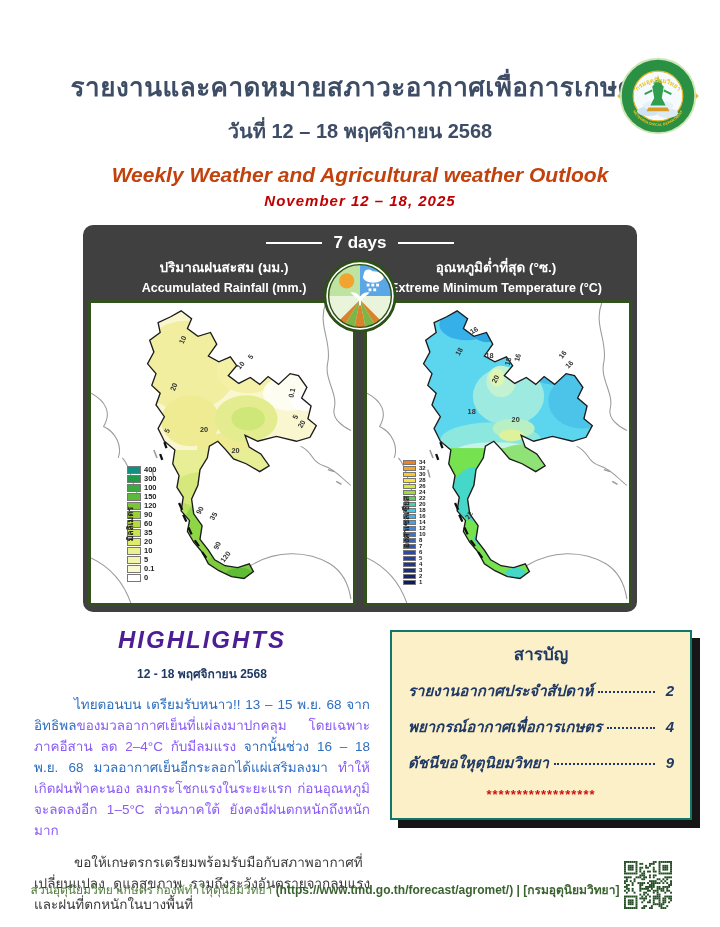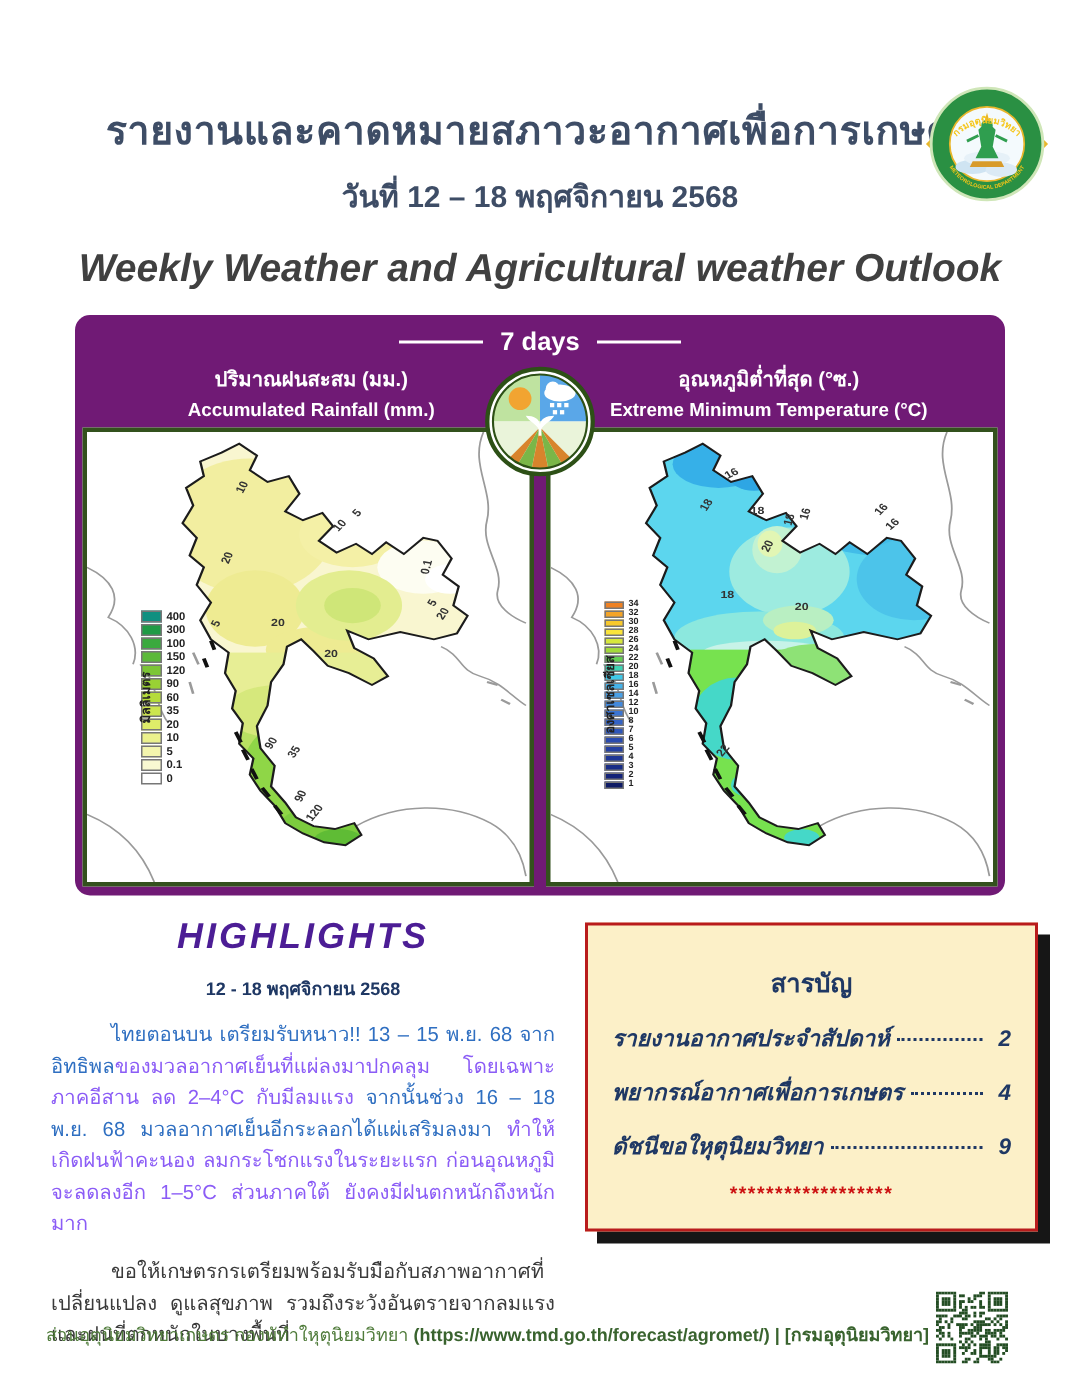--- a/index.html
+++ b/index.html
@@ -4,43 +4,43 @@
 <style>
   * { margin:0; padding:0; box-sizing:border-box; }
   html,body { background:#ffffff; }
   body { font-family:"Liberation Sans","DejaVu Sans",sans-serif; width:720px; height:927px; overflow:hidden; }
   .page { position:relative; width:720px; height:927px; background:#ffffff; overflow:hidden; }
 
   
   .header { padding-top:66px; text-align:center; }
   .title-th { font-size:26px; font-weight:600; color:#3e4d66; letter-spacing:.5px; }
   .date-th  { font-size:20px; font-weight:600; color:#3e4d66; margin-top:8px; }
-  .title-en { font-size:26px; font-weight:700; font-style:italic; color:#404040; margin-top:16px; }
+  .title-en { font-size:21px; font-weight:700; font-style:italic; color:#c2410c; margin-top:16px; }
   .date-en  { font-size:15px; font-weight:700; font-style:italic; color:#c00000; margin-top:5px; letter-spacing:1px; }
 
   .seal { position:absolute; top:52px; right:20px; width:84px; height:88px; }
 
   
-  .map-panel { position:relative; width:620px; margin:16px auto 0; background:#701a75; border-radius:10px; padding:6px 5px 6px; }
+  .map-panel { position:relative; width:554px; margin:16px auto 0; background:#404040; border-radius:10px; padding:6px 5px 6px; }
   .seven-days { display:flex; align-items:center; justify-content:center; gap:12px; margin-top:2px; }
   .seven-days .bar { width:56px; height:2px; background:#ffffff; }
   .seven-days .lbl { color:#ffffff; font-size:17px; font-weight:700; }
   .head-cols { display:flex; margin-top:3px; margin-bottom:5px; }
   .head-col { flex:1; text-align:center; color:#ffffff; }
   .head-col .th { font-size:13.5px; font-weight:600;text-align:center; }
   .head-col .en { font-size:12.5px; font-weight:600; margin-top:3px; }
   .maps { position:relative; display:flex; gap:8px; }
   .map-box { flex:1; height:306px; background:#ffffff; border:3px solid #33511d; position:relative; overflow:hidden; }
   .map-svg { position:absolute; left:0; top:0; width:100%; height:100%; }
   .agro-logo { position:absolute; left:50%; top:-42px; transform:translateX(-50%); width:76px; height:76px; z-index:6; }
 
   .clabel { font-size:7px; font-weight:700; fill:#333333; font-family:"Liberation Sans",sans-serif; }
 
   
-  .legend { position:absolute; z-index:4; }
+  .legend { position:absolute; z-index:4;margin-top:44px; }
   .legend-left  { left:36px; top:118px; }
   .legend-right { left:36px; top:112px; }
   .legend-unit { position:absolute; left:-42px; top:50%; width:90px; text-align:center;
                  transform:translateY(-50%) rotate(-90deg); font-size:8.5px; font-weight:700; color:#222; white-space:nowrap; }
   .legend-bar { display:flex; flex-direction:column; border:0; }
   .legend-row { display:flex; align-items:center; }
   .legend-left  .legend-row .swatch { width:14px; height:8.2px; border:0.5px solid #777; margin-bottom:-0.5px; }
   .legend-right .legend-row .swatch { width:13px; height:5.3px; border:0.5px solid #777; margin-bottom:-0.5px; }
   .legend-row .lval { margin-left:3px; font-weight:700; color:#222; }
   .legend-left  .legend-row .lval { font-size:7.5px; }
@@ -49,21 +49,21 @@
   
   .lower { display:flex; padding:14px 28px 0 34px; gap:20px; }
   .hl-col { width:336px; flex:0 0 336px; }
   .hl-title { text-align:center; font-size:24px; font-weight:700; font-style:italic; color:#4c1d95; letter-spacing:2px; }
   .hl-date { text-align:center; font-size:12px; font-weight:700; color:#1f3864; margin-top:10px; }
   .hl-para { margin-top:12px; font-size:13.5px; line-height:1.55; text-align:justify; text-indent:40px; color:#3a3a3a; }
   .hl-para .c-blue { color:#2f6fc1; }
   .hl-para .c-dark { color:#8b5cf6; }
 
   .toc-col { flex:1; padding-top:4px; }
-  .toc-box { background:#fcf0c8; border:2px solid #b91c1c; box-shadow:8px 8px 0 #161616; padding:24px 16px 16px; }
+  .toc-box { background:#fcf0c8; border:2px solid #0f766e; box-shadow:8px 8px 0 #161616; padding:8px 16px 16px; }
   .toc-title { text-align:center; font-size:17px; font-weight:700; color:#1f3864; }
   .toc-item { display:flex; align-items:baseline; margin-top:12px; font-size:15px; font-weight:700; font-style:italic; color:#1f3864; cursor:pointer; }
   .toc-item .toc-label { white-space:nowrap; }
   .toc-item .toc-leader { flex:1; margin:0 5px; border-bottom:2px dotted #1f3864; transform:translateY(-3px); min-width:12px; }
   .toc-item .toc-page { width:14px; text-align:right; }
   .toc-stars { text-align:center; color:#cc1111; font-weight:700; font-size:13px; letter-spacing:1px; margin-top:12px; }
 
   
   .footer { position:absolute; left:0; right:0; bottom:0; height:70px; }
   .footer-text { position:absolute; left:0; right:70px; bottom:28px; text-align:center; font-size:12px; color:#4f7b3a; }
@@ -72,20 +72,21 @@
 </style>
 </head>
 <body>
 
 <div class="page">
 
   <div class="header">
     <div class="title-th">รายงานและคาดหมายสภาวะอากาศเพื่อการเกษตร</div>
     <div class="date-th">วันที่ 12 – 18 พฤศจิกายน 2568</div>
     <div class="title-en">Weekly Weather and Agricultural weather Outlook</div>
+    <div class="date-en">November 12 – 18, 2025</div>
   </div>
 
   <svg class="seal" viewBox="-44 -46 88 92">
     <defs>
       <path id="sealTop" d="M -28,7 A 29 29 0 0 1 28,7"></path>
       <path id="sealBottom" d="M -29,9 A 30 30 0 0 0 29,9"></path>
     </defs>
     <rect x="-41" y="-4" width="8" height="8" transform="rotate(45 -37 0)" fill="#e8b62a"></rect>
     <rect x="33" y="-4" width="8" height="8" transform="rotate(45 37 0)" fill="#e8b62a"></rect>
     <circle cx="0" cy="0" r="39" fill="#2a9043" stroke="#cfe6b8" stroke-width="2"></circle>

